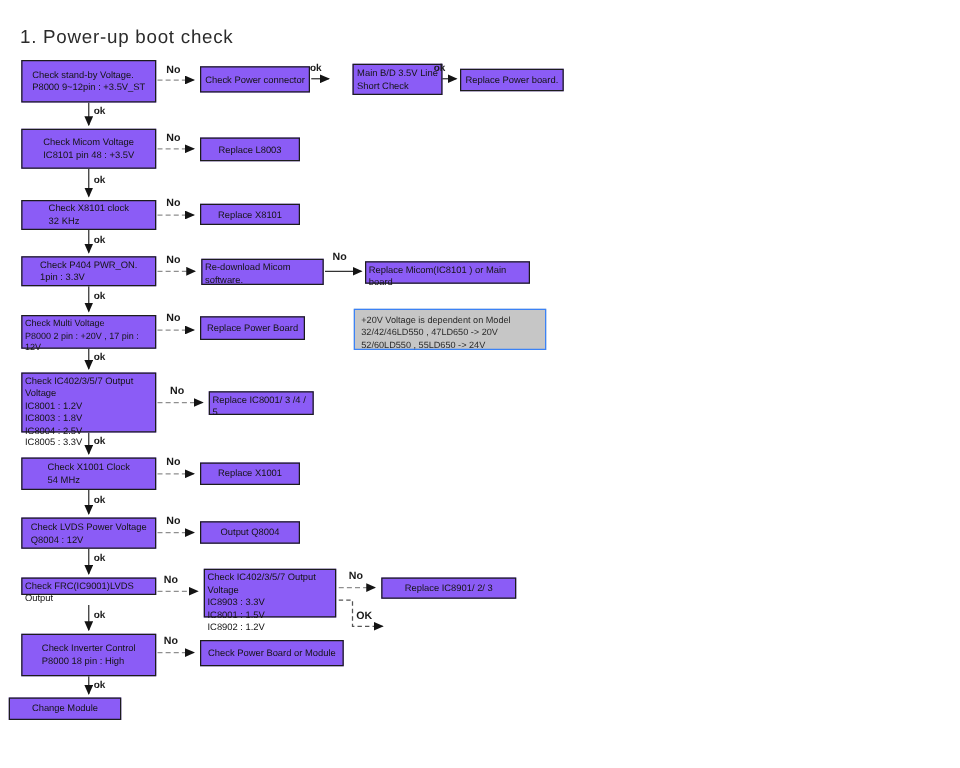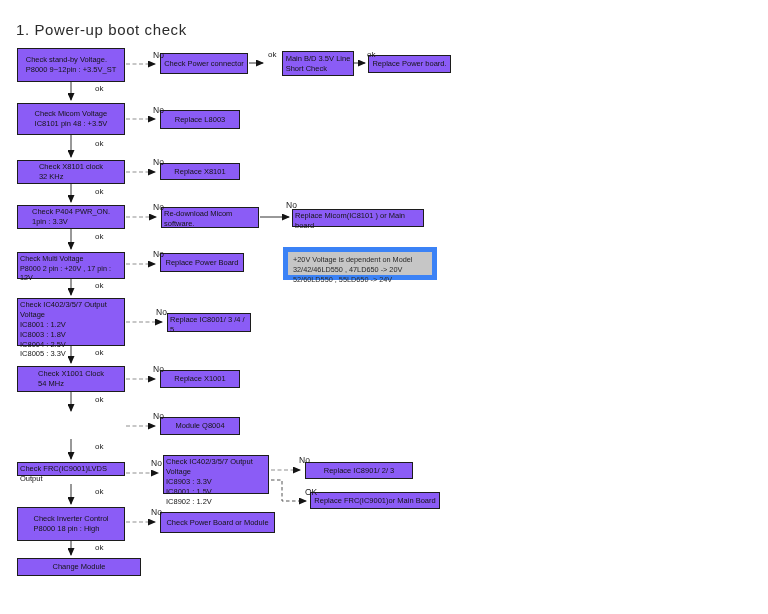--- a/index.html
+++ b/index.html
@@ -12,26 +12,26 @@
     letter-spacing:.6px;font-weight:500;
   }
   svg.wires{position:absolute;left:0;top:0;width:768px;height:614px;pointer-events:none;}
   .node{
     position:absolute;box-sizing:border-box;border:1.2px solid #1c1c1c;background:#8b5cf6;
     display:grid;place-items:center;text-align:left;
     font-size:7.5px;line-height:1.32;color:#141414;padding:1px 2px;
   }
   .node .txt{display:block;}
   .note{
-    position:absolute;box-sizing:border-box;background:#c6c6c6;border:5px solid #3b82f6;
+    position:absolute;box-sizing:border-box;background:#c6c6c6;border:1px solid #3b82f6;
     font-size:7.3px;line-height:1.4;color:#2a2a2a;text-align:left;
     padding:3px 4px 2px 5px;
   }
   .lbl{
-    position:absolute;font-weight:normal;font-size:8.5px;color:#1a1a1a;line-height:1;margin-left:20px;
+    position:absolute;font-weight:bold;font-size:8.5px;color:#1a1a1a;line-height:1;
   }
   .lbl.ok{font-size:8px;}
 </style>
 </head>
 <body>
 
 <div id="canvas">
 
   <div class="title">1. Power-up boot check</div>
 
@@ -92,27 +92,30 @@
     </div>
   <div class="node" style="left:17px;top:252px;width:108px;height:27px;font-size:7.2px">
       <span class="txt">Check Multi Voltage<br>P8000 2 pin : +20V , 17 pin : 12V</span>
     </div>
   <div class="node" style="left:17px;top:298px;width:108px;height:48px">
       <span class="txt">Check IC402/3/5/7 Output Voltage<br>IC8001 : 1.2V<br>IC8003 :  1.8V<br>IC8004 :  2.5V<br>IC8005 : 3.3V</span>
     </div>
   <div class="node" style="left:17px;top:366px;width:108px;height:26px">
       <span class="txt">Check X1001  Clock<br>54 MHz</span>
     </div>
+  <div class="node" style="left:17px;top:414px;width:108px;height:25px">
+      <span class="txt">Check LVDS Power Voltage<br>Q8004 : 12V</span>
+    </div>
   <div class="node" style="left:17px;top:462px;width:108px;height:14px">
       <span class="txt">Check FRC(IC9001)LVDS Output</span>
     </div>
   <div class="node" style="left:17px;top:507px;width:108px;height:34px">
       <span class="txt">Check Inverter Control<br>P8000  18 pin : High</span>
     </div>
-  <div class="node" style="left:17px;top:558px;width:124px;height:18px">
+  <div class="node" style="left:7px;top:558px;width:90px;height:18px">
       <span class="txt">Change Module</span>
     </div>
 
   <div class="node" style="left:160px;top:53px;width:88px;height:21px">
       <span class="txt">Check Power connector</span>
     </div>
   <div class="node" style="left:282px;top:51px;width:72px;height:25px">
       <span class="txt">Main B/D 3.5V Line<br>Short Check</span>
     </div>
   <div class="node" style="left:368px;top:55px;width:83px;height:18px">
@@ -134,30 +137,27 @@
       <span class="txt">Replace Power Board</span>
     </div>
   <div class="note" style="left:283px;top:247px;width:154px;height:33px"><span class="txt">+20V Voltage is dependent on Model<br>32/42/46LD550 , 47LD650 -&gt; 20V<br>52/60LD550 , 55LD650 -&gt; 24V</span></div>
   <div class="node" style="left:167px;top:313px;width:84px;height:19px">
       <span class="txt">Replace IC8001/ 3 /4 / 5</span>
     </div>
   <div class="node" style="left:160px;top:370px;width:80px;height:18px">
       <span class="txt">Replace X1001</span>
     </div>
   <div class="node" style="left:160px;top:417px;width:80px;height:18px">
-      <span class="txt">Module Q8004</span>
+      <span class="txt">Output Q8004</span>
     </div>
   <div class="node" style="left:163px;top:455px;width:106px;height:39px">
       <span class="txt">Check IC402/3/5/7 Output Voltage<br>IC8903 : 3.3V<br>IC8001 : 1.5V<br>IC8902 :  1.2V</span>
     </div>
   <div class="node" style="left:305px;top:462px;width:108px;height:17px">
       <span class="txt">Replace IC8901/ 2/ 3</span>
-    </div>
-  <div class="node" style="left:310px;top:492px;width:130px;height:17px">
-      <span class="txt">Replace FRC(IC9001)or Main Board</span>
     </div>
   <div class="node" style="left:160px;top:512px;width:115px;height:21px">
       <span class="txt">Check Power Board or Module</span>
     </div>
 
   <span class="lbl ok" style="left:75px;top:85px">ok</span>
   <span class="lbl ok" style="left:75px;top:140px">ok</span>
   <span class="lbl ok" style="left:75px;top:188px">ok</span>
   <span class="lbl ok" style="left:75px;top:233px">ok</span>
   <span class="lbl ok" style="left:75px;top:282px">ok</span>

